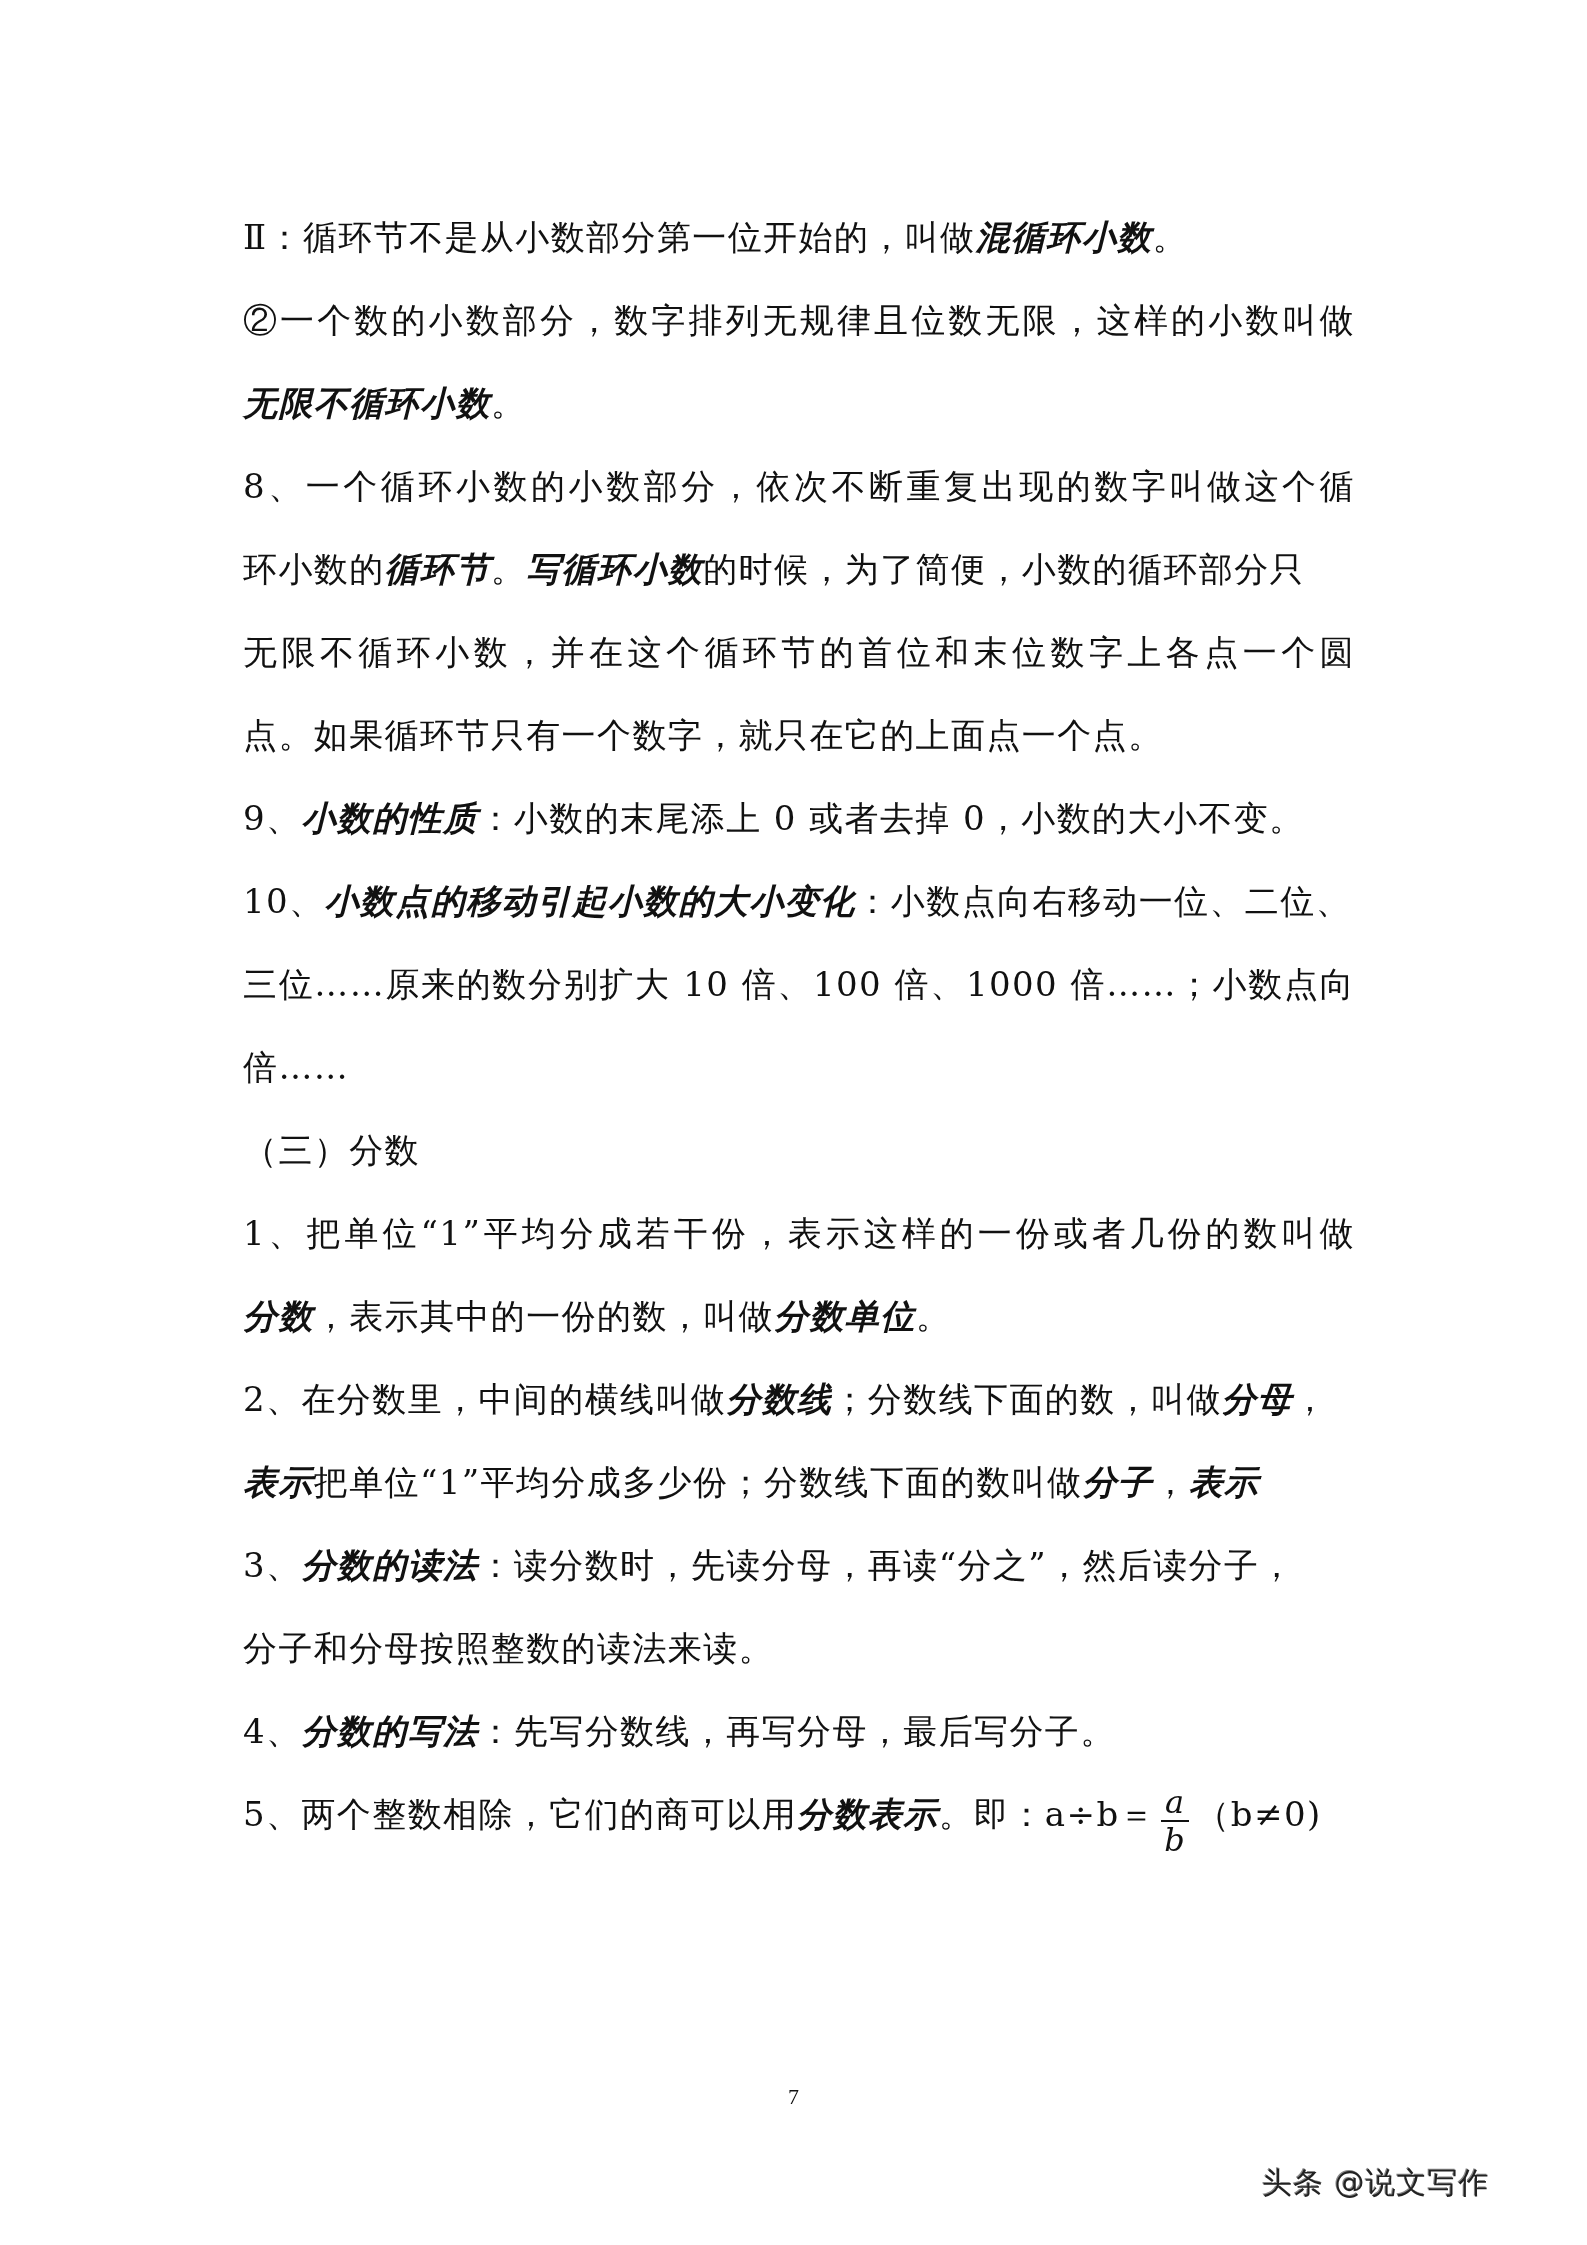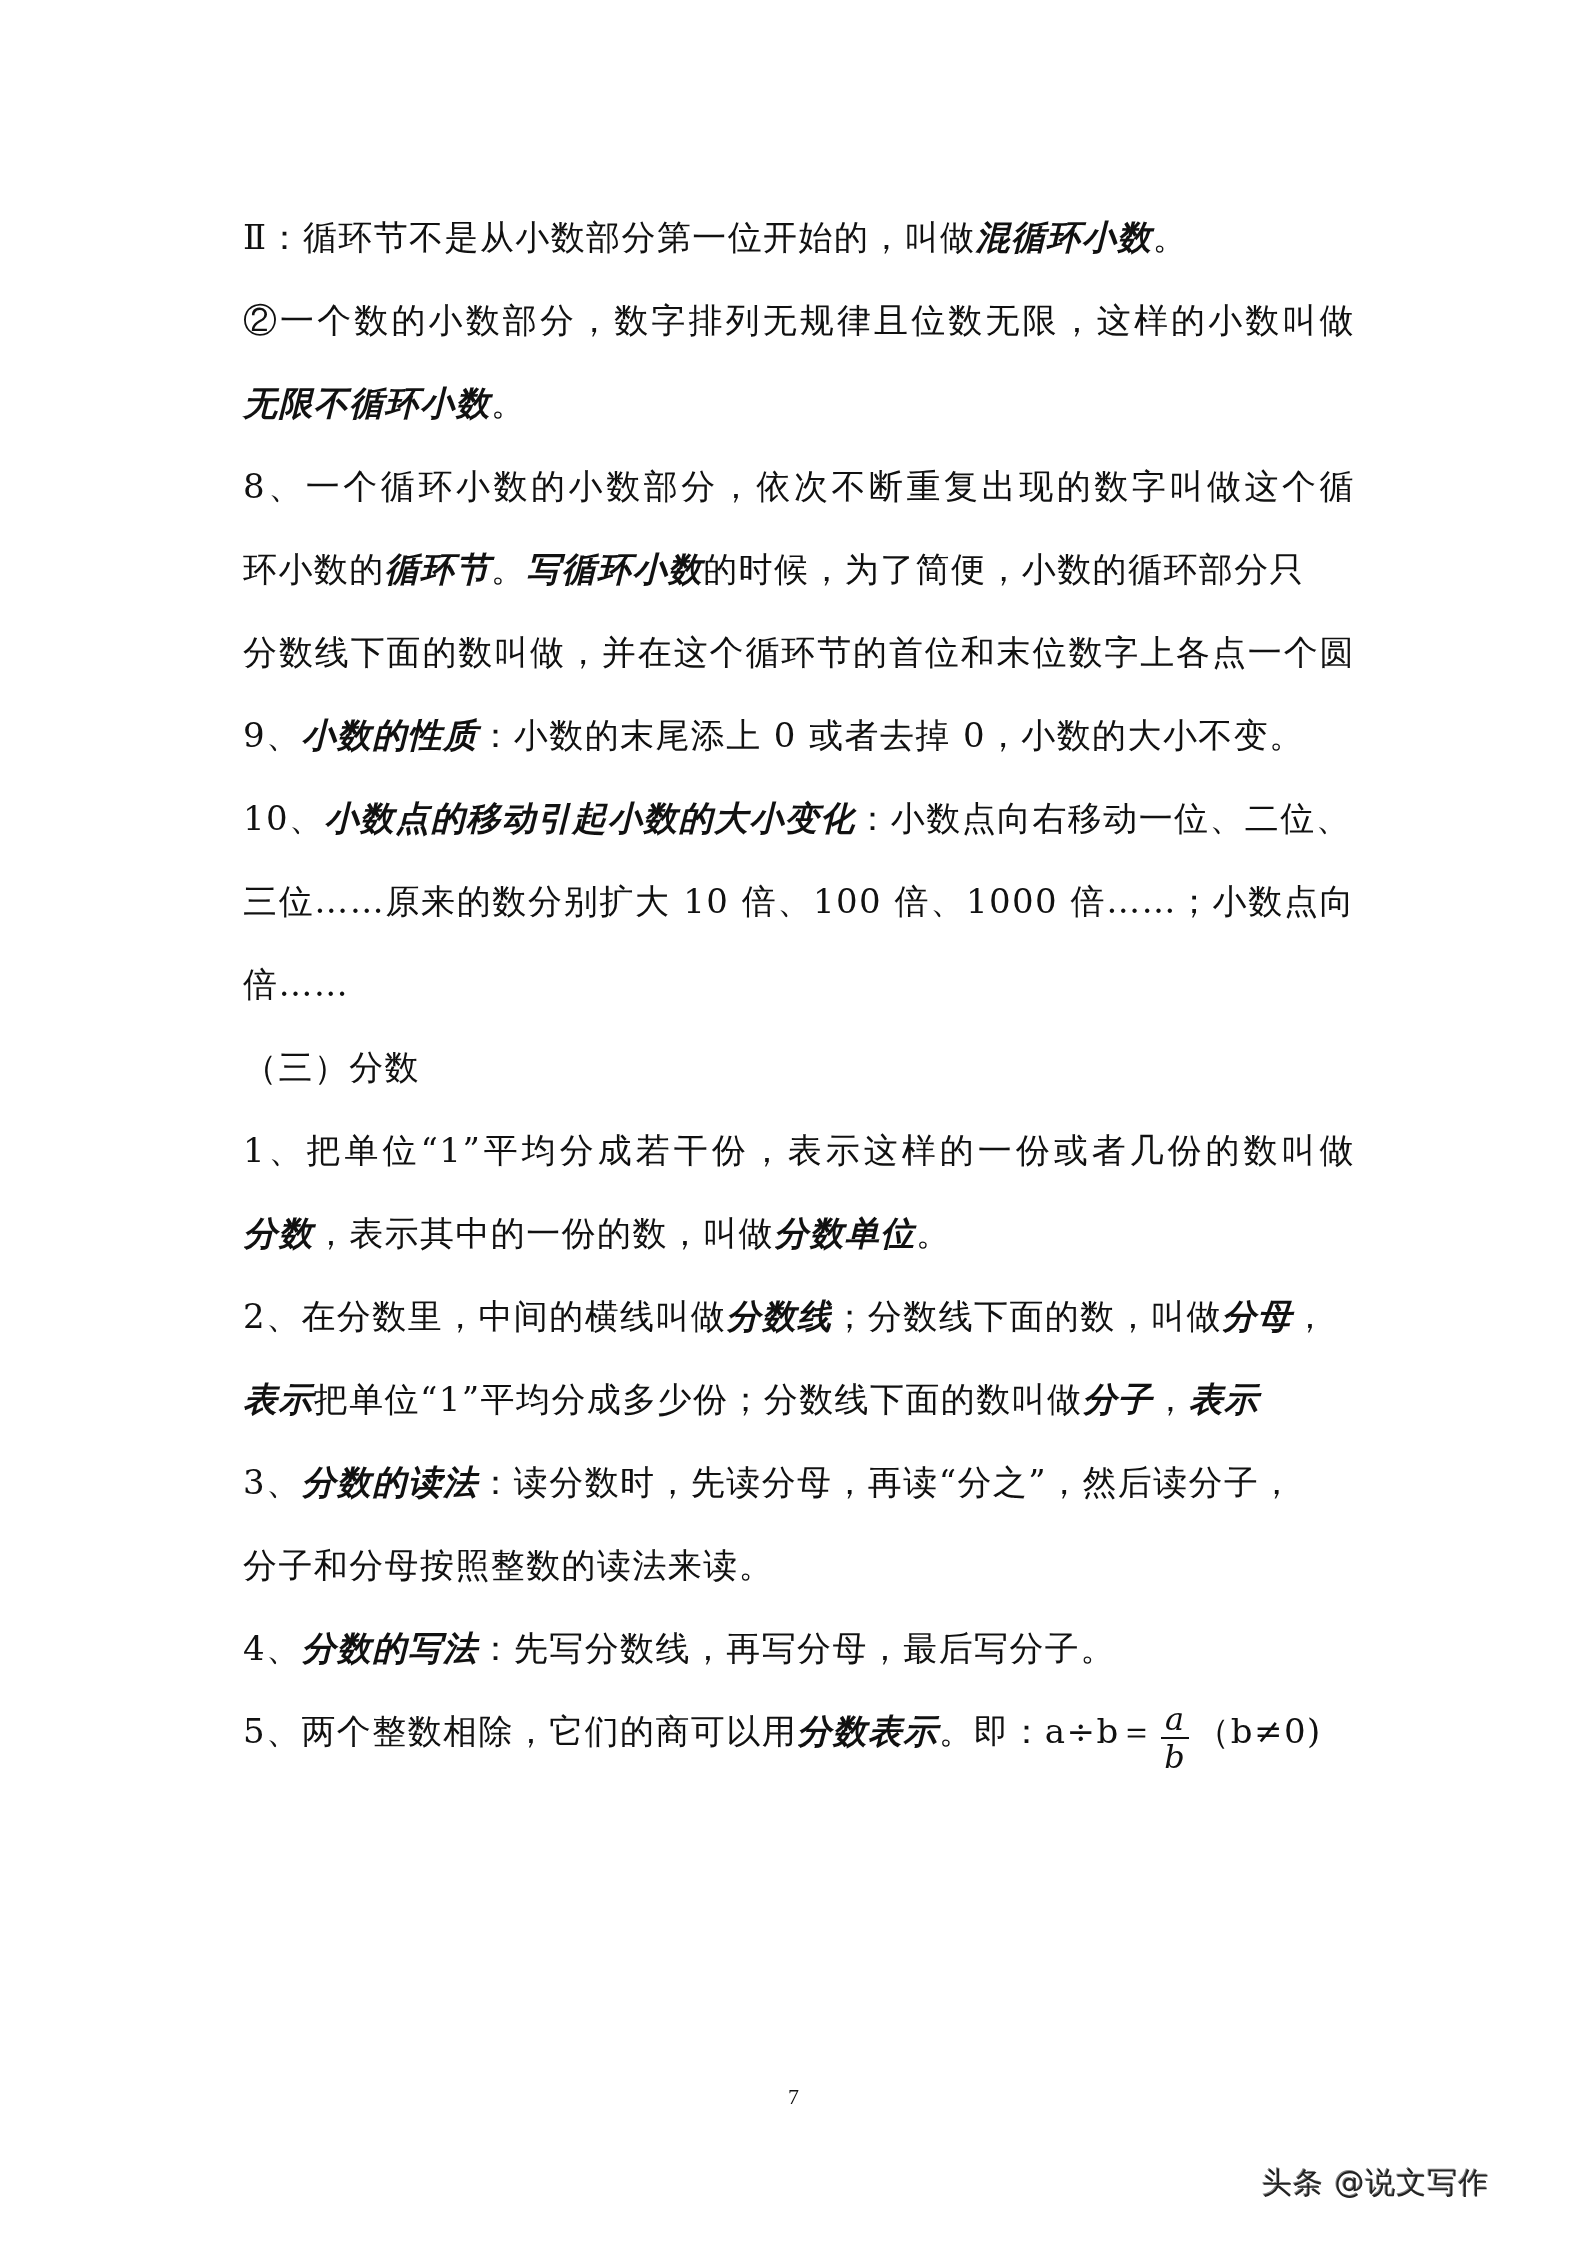--- a/index.html
+++ b/index.html
@@ -39,23 +39,26 @@
 
   <div class="line justify">
     <span>8、一个循环小数的小数部分，依次不断重复出现的数字叫做这个循</span>
   </div>
 
   <div class="line">
     <span>环小数的</span><span class="b">循环节</span><span>。</span><span class="b">写循环小数</span><span>的时候，为了简便，小数的循环部分只</span>
   </div>
 
   <div class="line justify">
-    <span>分数线下面的数叫做，并在这个循环节的首位和末位数字上各点一个圆</span>
+    <span>无限不循环小数，并在这个循环节的首位和末位数字上各点一个圆</span>
   </div>
 
+  <div class="line">
+    <span>点。如果循环节只有一个数字，就只在它的上面点一个点。</span>
+  </div>
 
   <div class="line">
     <span>9、</span><span class="b">小数的性质</span><span>：小数的末尾添上 0 或者去掉 0，小数的大小不变。</span>
   </div>
 
   <div class="line">
     <span>10、</span><span class="b">小数点的移动引起小数的大小变化</span><span>：小数点向右移动一位、二位、</span>
   </div>
 
   <div class="line justify">

